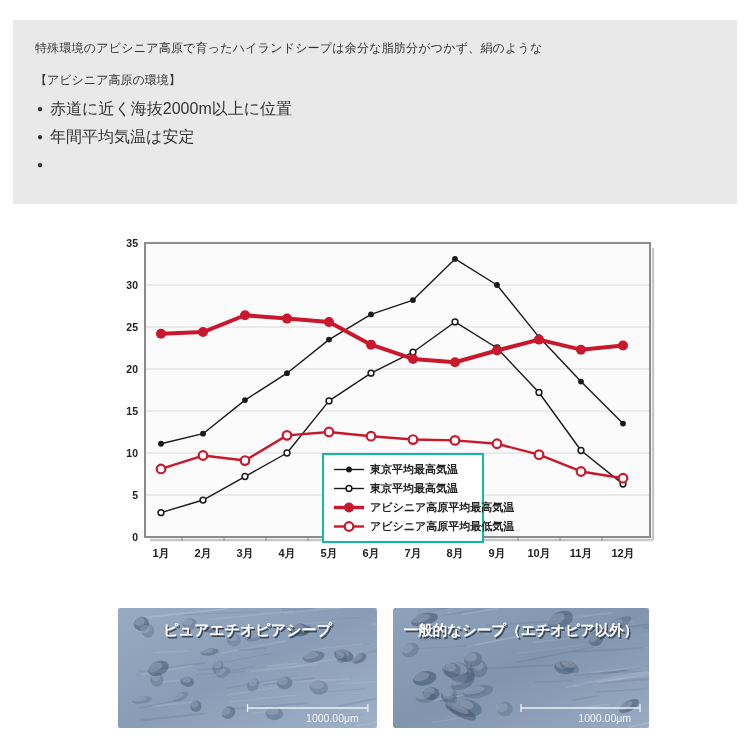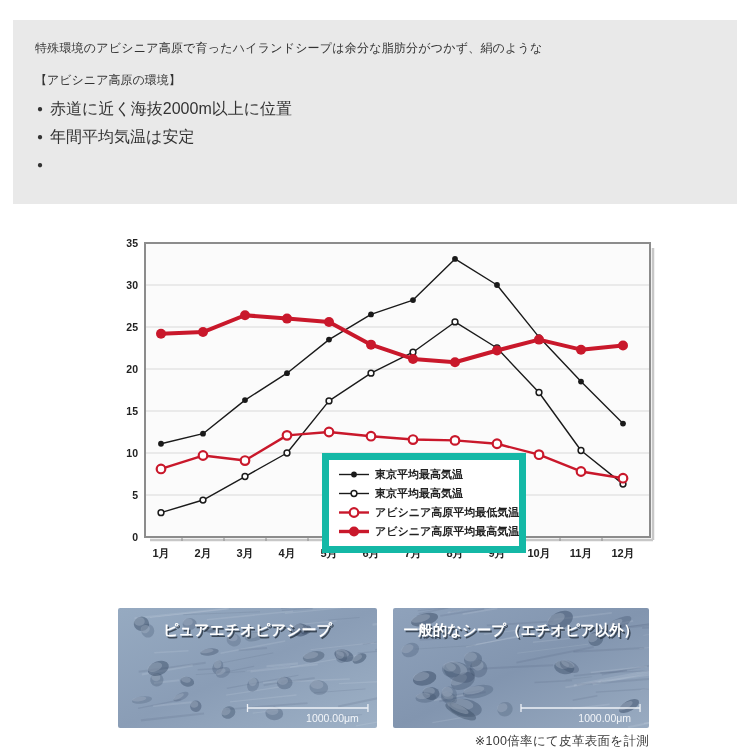--- a/index.html
+++ b/index.html
@@ -12,22 +12,22 @@
     position:absolute;left:13px;top:20px;width:724px;height:184px;
     background:#e9e9e9;box-sizing:border-box;padding:14px 22px 0 22px;
   }
   .intro-line{font-size:12px;line-height:29px;color:#333;letter-spacing:.2px;}
   .intro-heading{font-size:12px;line-height:29px;color:#333;margin-top:3px;}
   .bullet-row{display:flex;align-items:center;font-size:16px;line-height:28px;color:#333;}
   .bullet-dot{font-size:10px;margin:0 7px 0 2px;color:#333;}
   
   .chart-wrap{position:absolute;left:105px;top:235px;width:560px;height:330px;}
   .chart-legend{
-    position:absolute;left:217px;top:218px;width:204px;box-sizing:border-box;
-    background:#fff;border:7px solid #14b8a6;padding:5px 8px 5px 8px;
+    position:absolute;left:217px;top:218px;width:162px;box-sizing:border-box;
+    background:#fff;border:2px solid #14b8a6;padding:5px 8px 5px 8px;
   }
   .legend-row{display:flex;align-items:center;height:19px;}
   .legend-row svg{flex:0 0 34px;margin-right:4px;}
   .legend-label{font-size:11px;font-weight:bold;color:#222;white-space:nowrap;letter-spacing:0;}
   
   .micrograph{position:absolute;top:608px;height:120px;}
   .micrograph svg{display:block;border-radius:2px;}
   #micro-left{left:118px;width:259px;}
   #micro-right{left:393px;width:256px;}
   .micro-note{
@@ -170,31 +170,31 @@
         </div>
         <div class="legend-row">
           <svg width="34" height="13" viewBox="0 0 34 13">
             <line x1="2" y1="6.5" x2="32" y2="6.5" stroke="#1a1a1a" stroke-width="1.4"></line>
             <circle cx="17" cy="6.5" r="2.9" fill="#fff" stroke="#1a1a1a" stroke-width="1.5"></circle>
           </svg>
           <span class="legend-label">東京平均最高気温</span>
         </div>
         <div class="legend-row">
           <svg width="34" height="13" viewBox="0 0 34 13">
+            <line x1="2" y1="6.5" x2="32" y2="6.5" stroke="#c9182b" stroke-width="3.4"></line>
+            <circle cx="17" cy="6.5" r="5" fill="#c9182b"></circle>
+          </svg>
+          <span class="legend-label">アビシニア高原平均最高気温</span>
+        </div>
+        <div class="legend-row">
+          <svg width="34" height="13" viewBox="0 0 34 13">
             <line x1="2" y1="6.5" x2="32" y2="6.5" stroke="#c9182b" stroke-width="2.4"></line>
             <circle cx="17" cy="6.5" r="4.3" fill="#fff" stroke="#c9182b" stroke-width="2.2"></circle>
           </svg>
           <span class="legend-label">アビシニア高原平均最低気温</span>
-        </div>
-        <div class="legend-row">
-          <svg width="34" height="13" viewBox="0 0 34 13">
-            <line x1="2" y1="6.5" x2="32" y2="6.5" stroke="#c9182b" stroke-width="3.4"></line>
-            <circle cx="17" cy="6.5" r="5" fill="#c9182b"></circle>
-          </svg>
-          <span class="legend-label">アビシニア高原平均最高気温</span>
         </div>
       </div>
   </div>
 
   <div class="micrograph" id="micro-left">
     <svg id="micro-left-svg" width="259" height="120" viewBox="0 0 259 120">
         <defs>
           <linearGradient id="gL" x1="0" y1="0" x2="1" y2="1">
       <stop offset="0" stop-color="#96aac1"></stop>
             <stop offset="0.5" stop-color="#8a9db6"></stop>
@@ -509,15 +509,14 @@
         <g>
           <line x1="128" y1="100" x2="247.04" y2="100" stroke="#eef2f7" stroke-width="1.3"></line>
           <line x1="128" y1="96" x2="128" y2="104" stroke="#eef2f7" stroke-width="1.3"></line>
           <line x1="247.04" y1="96" x2="247.04" y2="104" stroke="#eef2f7" stroke-width="1.3"></line>
           <text x="238.08" y="114" text-anchor="end" font-size="10.5" fill="#f3f6fa">1000.00μm</text>
         </g>
         <text x="129.5" y="28.5" text-anchor="middle" font-size="14.5" font-weight="bold" fill="rgba(45,56,70,0.85)">一般的なシープ（エチオピア以外）</text>
         <text x="128" y="27" text-anchor="middle" font-size="14.5" font-weight="bold" fill="#ffffff">一般的なシープ（エチオピア以外）</text>
       </svg>
   </div>
-  <div class="micro-note">※100倍率にて皮革表面を計測</div>
 
 </div>
 
 </body></html>

